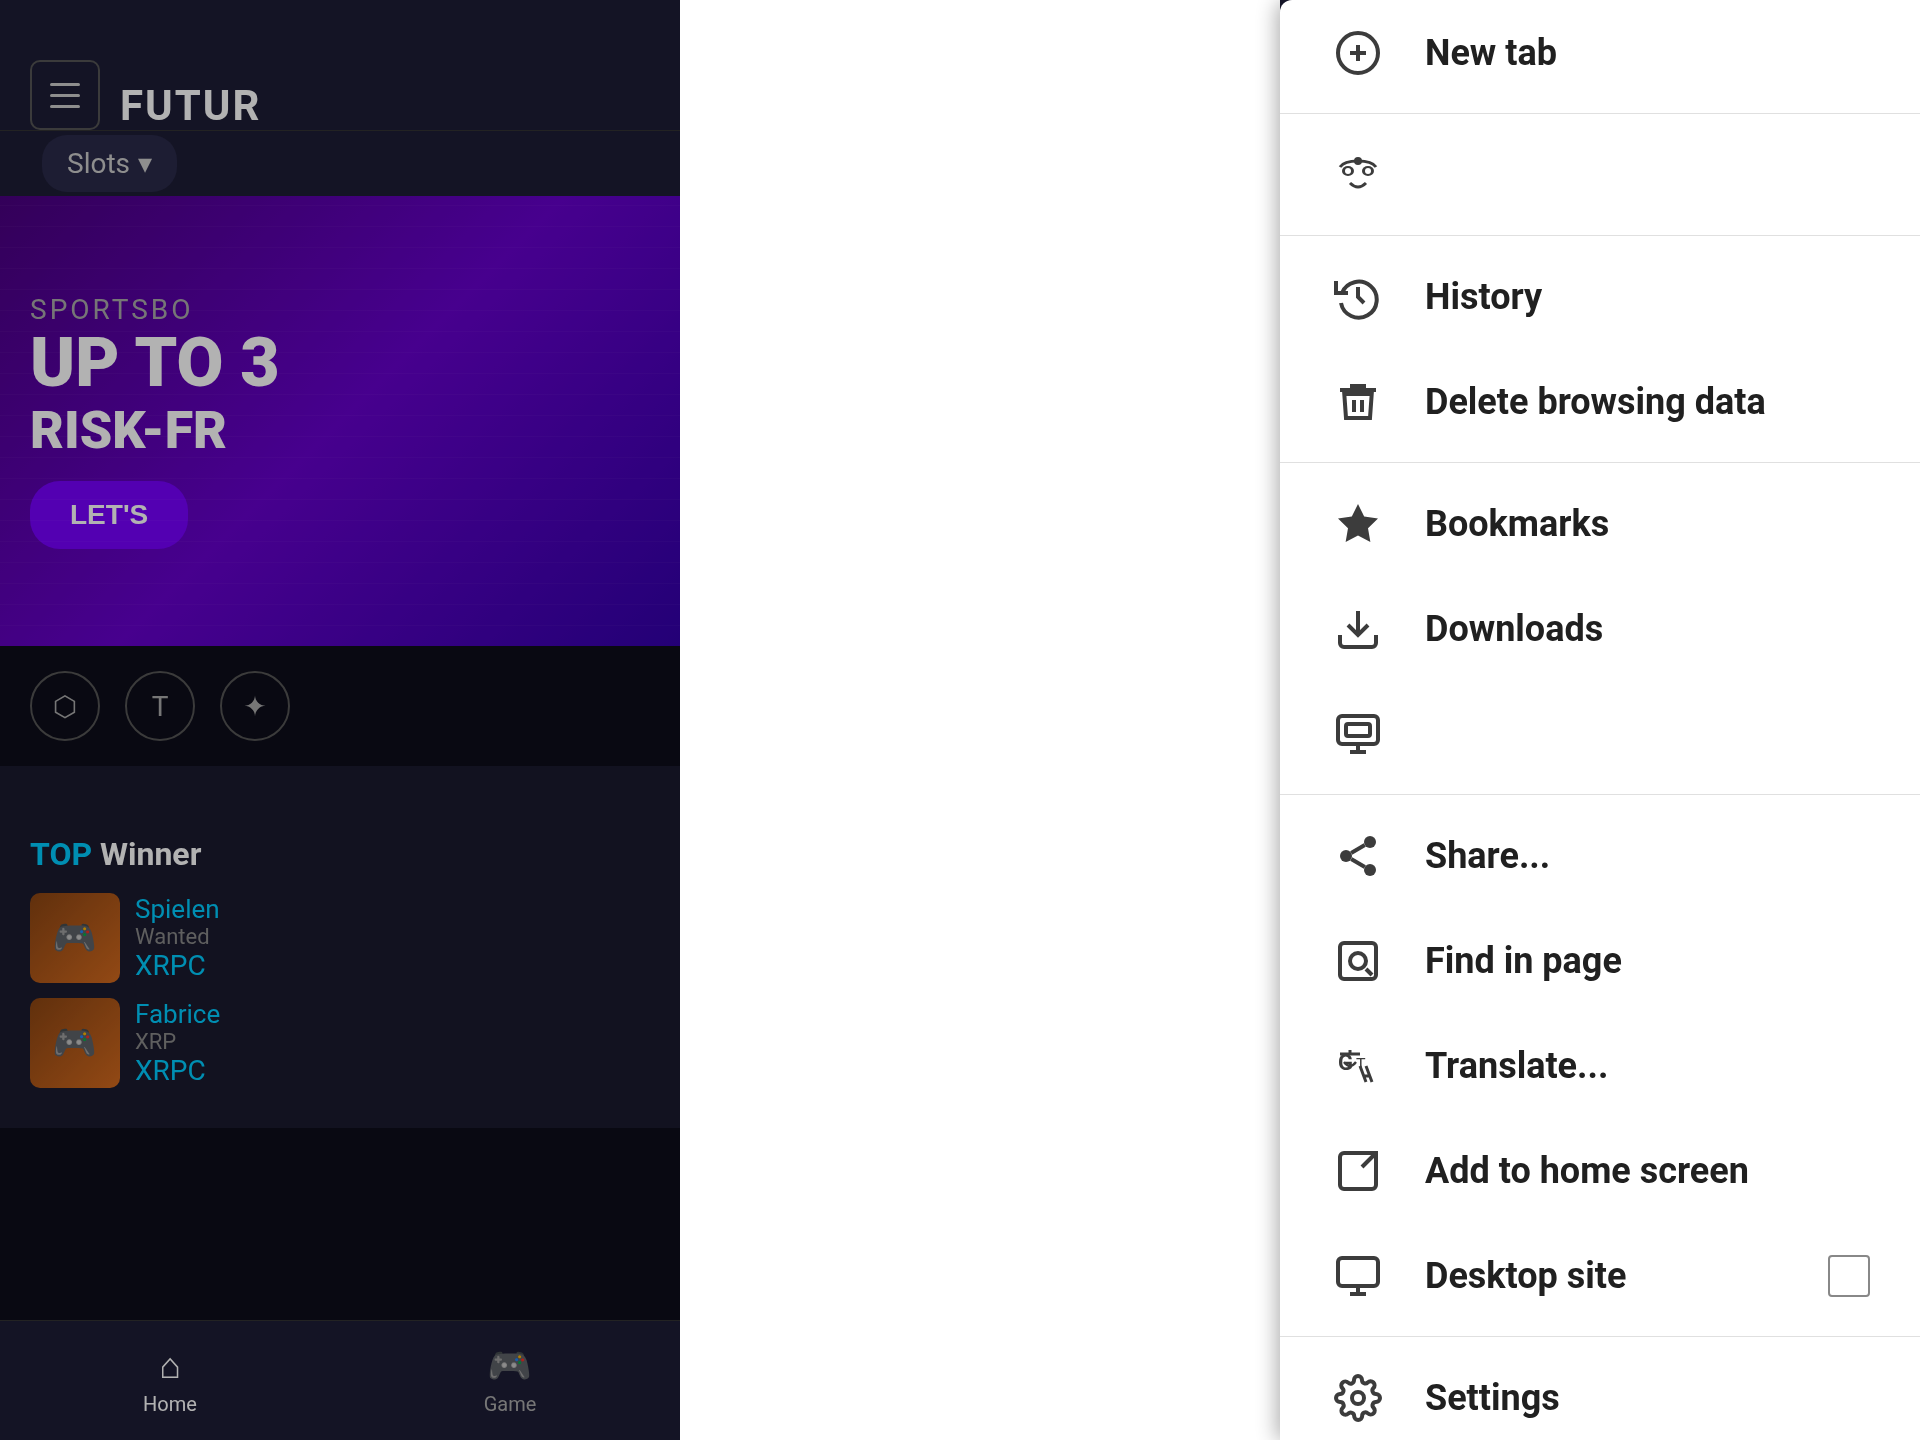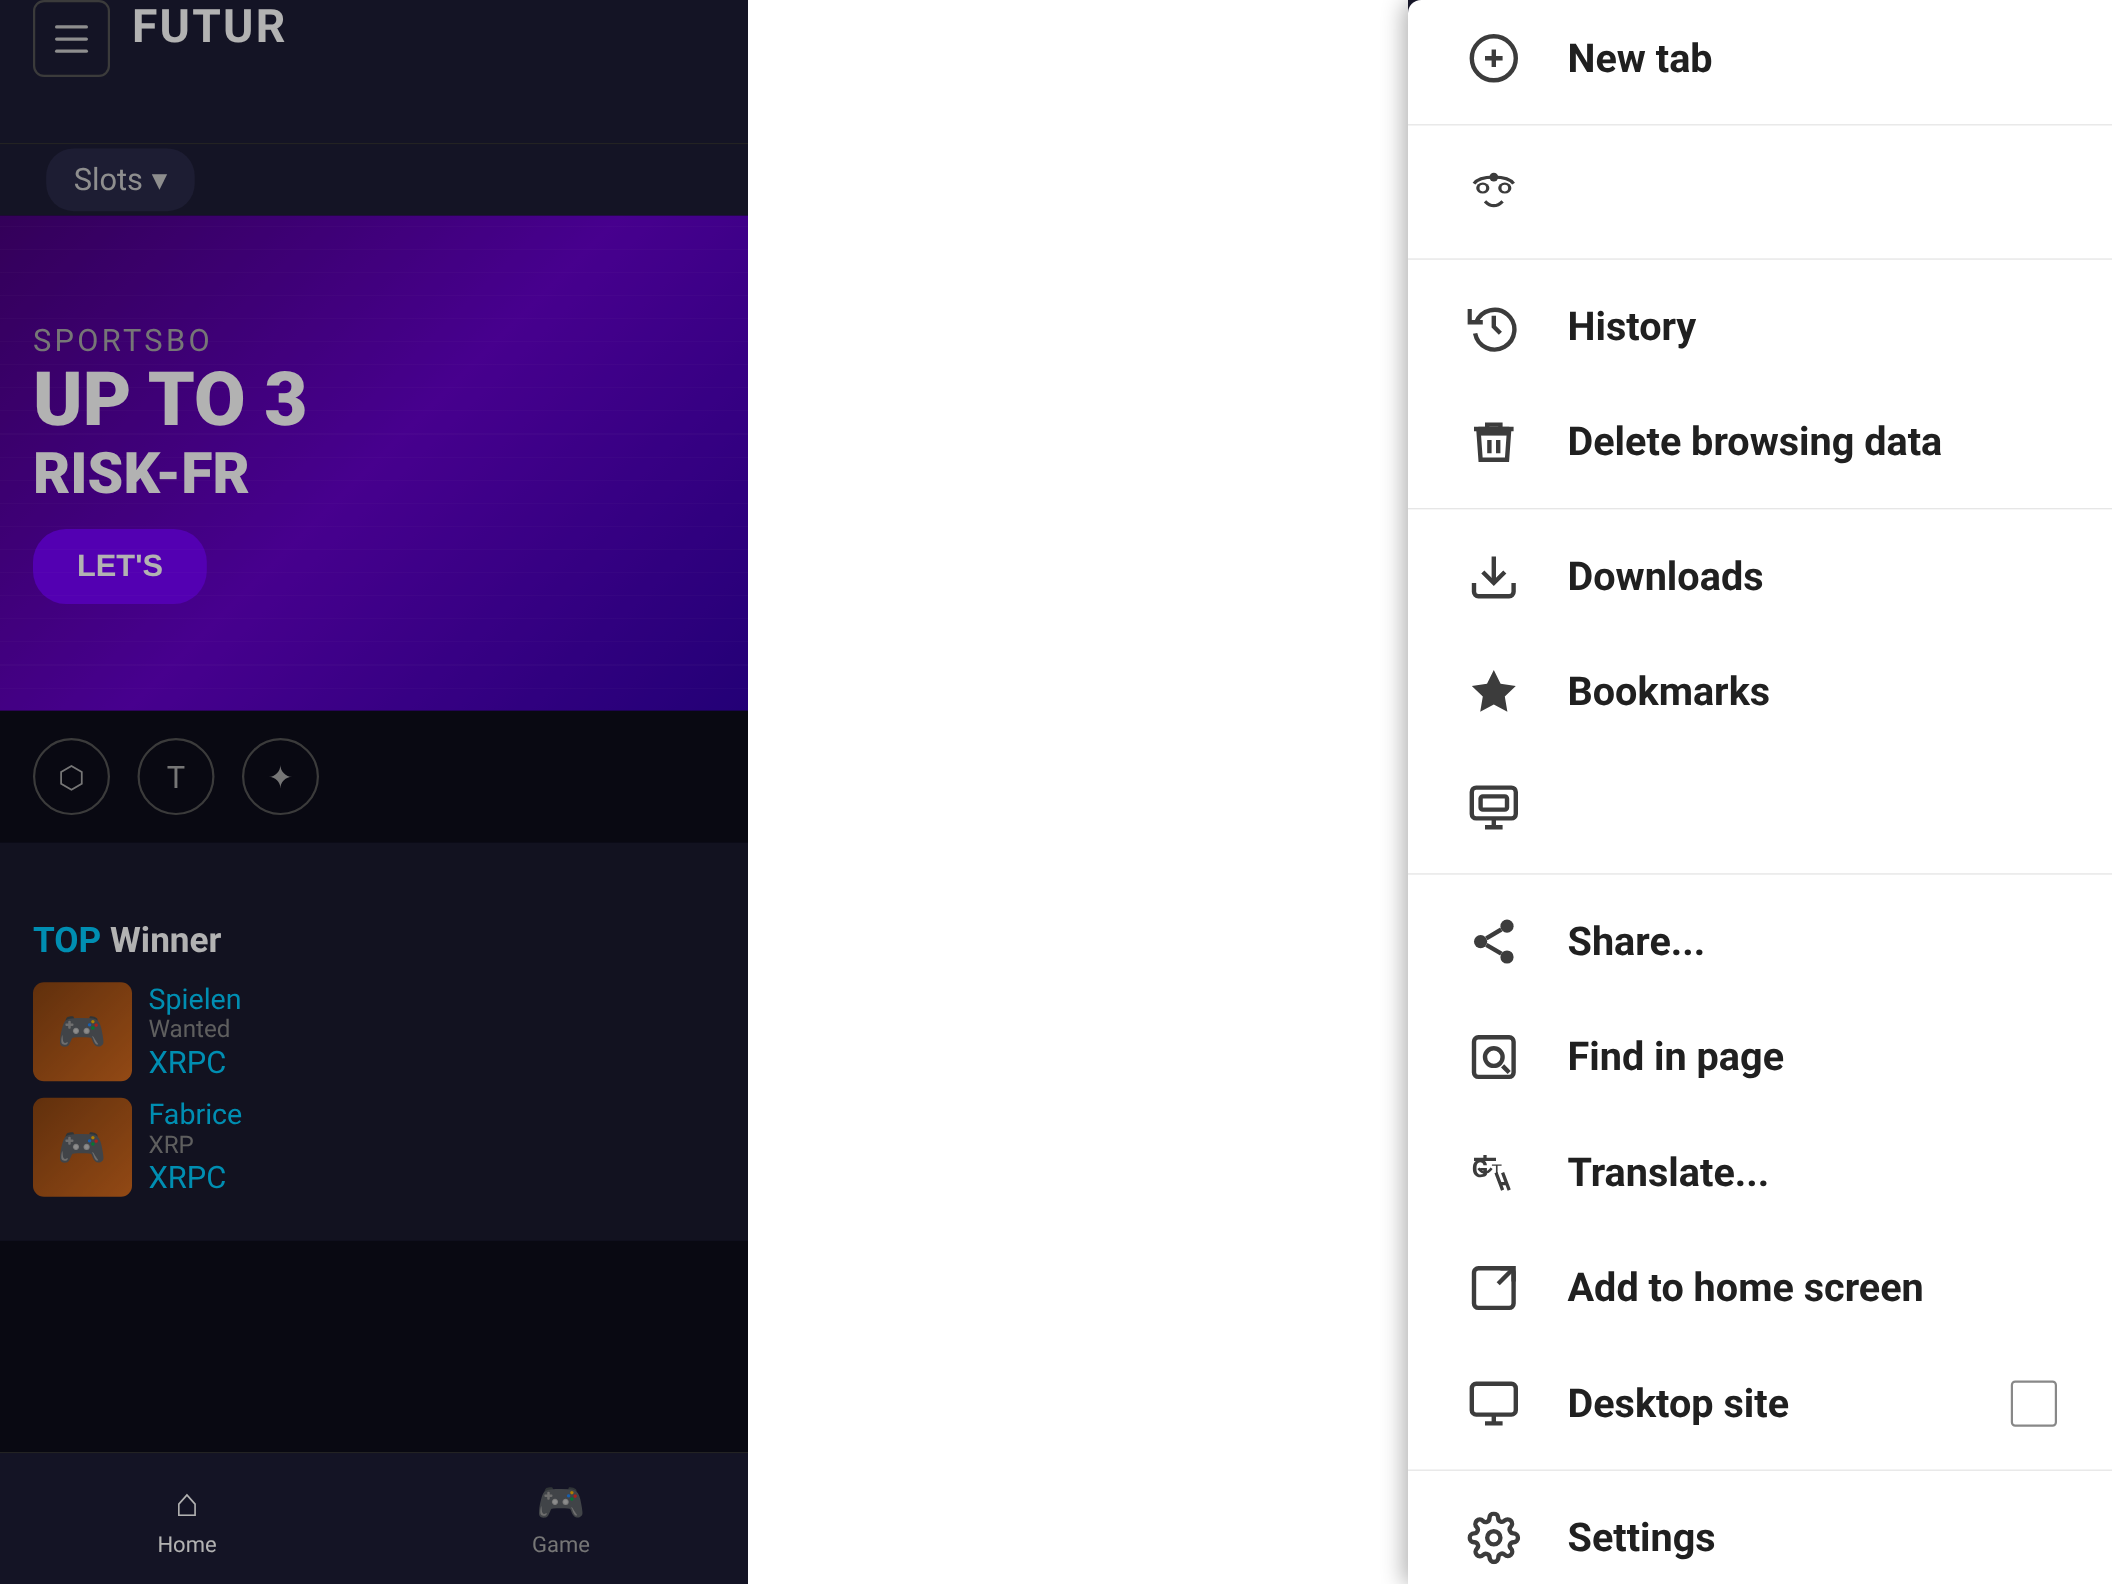--- a/index.html
+++ b/index.html
@@ -21,21 +21,21 @@
       width: 680px;
       height: 1440px;
       background: #0d0d1a;
       overflow: hidden;
     }
 
     .browser-header {
       background: #1e1e35;
       height: 130px;
       display: flex;
-      align-items: flex-start;
+      align-items: flex-end;
       padding: 0 30px;
       gap: 20px;
     }
 
     .hamburger-btn {
       width: 70px;
       height: 70px;
       border: 2px solid #555;
       border-radius: 10px;
       display: flex;
@@ -445,36 +445,36 @@
         <path d="M9 6V4h6v2"></path>
         <rect x="6" y="6" width="12" height="2" fill="none"></rect>
       </svg>
     </div>
     <span class="menu-label">Delete browsing data</span>
   </div>
   <div class="divider"></div>
 
   <div class="menu-item">
     <div class="menu-icon">
+      <svg viewBox="0 0 24 24" fill="currentColor">
+        <polygon points="12 2 15.09 8.26 22 9.27 17 14.14 18.18 21.02 12 17.77 5.82 21.02 7 14.14 2 9.27 8.91 8.26 12 2"></polygon>
+      </svg>
+    </div>
+    <span class="menu-label">Bookmarks</span>
+  </div>
+
+  <div class="menu-item">
+    <div class="menu-icon">
       <svg viewBox="0 0 24 24" fill="none" stroke="currentColor" stroke-width="2">
         <path d="M21 15v4a2 2 0 0 1-2 2H5a2 2 0 0 1-2-2v-4"></path>
         <polyline points="7 10 12 15 17 10"></polyline>
         <line x1="12" y1="15" x2="12" y2="3"></line>
       </svg>
     </div>
     <span class="menu-label">Downloads</span>
-  </div>
-
-  <div class="menu-item">
-    <div class="menu-icon">
-      <svg viewBox="0 0 24 24" fill="currentColor">
-        <polygon points="12 2 15.09 8.26 22 9.27 17 14.14 18.18 21.02 12 17.77 5.82 21.02 7 14.14 2 9.27 8.91 8.26 12 2"></polygon>
-      </svg>
-    </div>
-    <span class="menu-label">Bookmarks</span>
   </div>
 
   <div class="menu-item">
     <div class="menu-icon">
       <svg viewBox="0 0 24 24" fill="none" stroke="currentColor" stroke-width="2">
         <rect x="2" y="3" width="20" height="14" rx="2"></rect>
         <rect x="6" y="7" width="12" height="6" rx="1"></rect>
         <line x1="8" y1="21" x2="16" y2="21"></line>
         <line x1="12" y1="17" x2="12" y2="21"></line>
       </svg>

